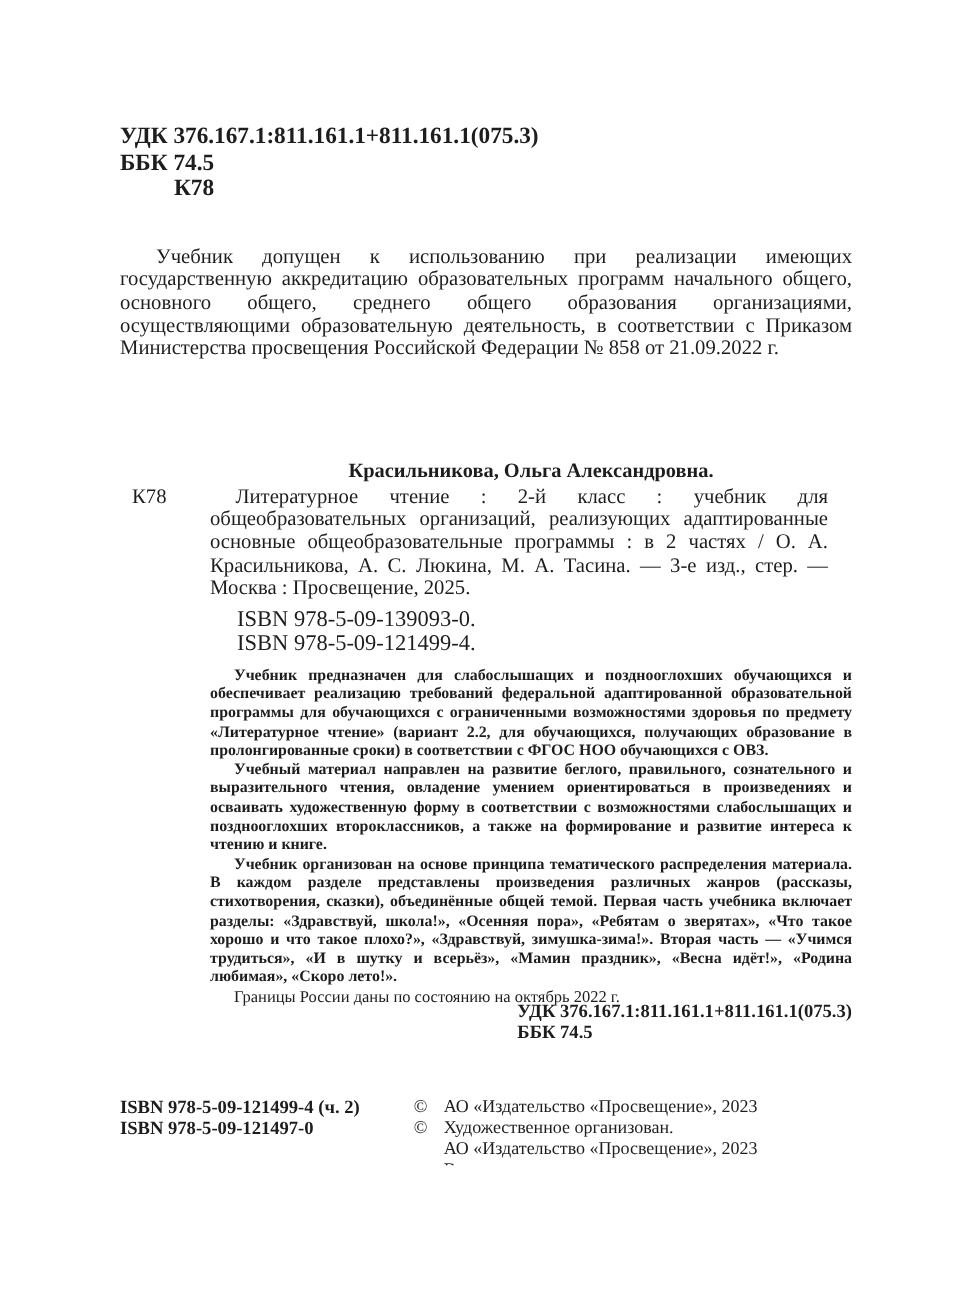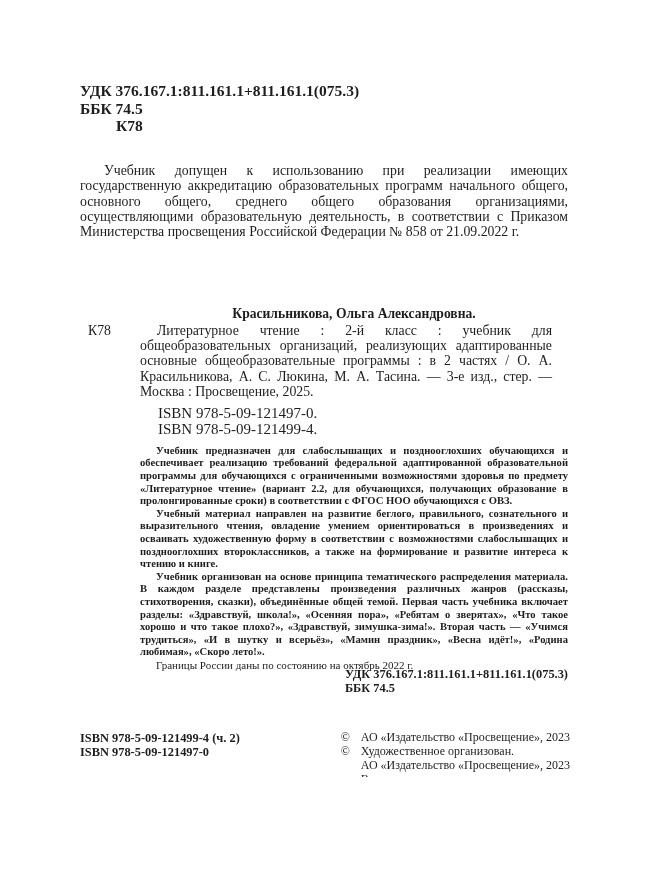--- a/index.html
+++ b/index.html
@@ -59,21 +59,21 @@
   }
   
   .codes-bottom{
     position:absolute;right:82px;top:667px;
     font-weight:bold;font-size:12.4px;line-height:14.4px;
     text-align:left;white-space:nowrap;
   }
   
   .footer{
     position:absolute;left:80px;top:731px;width:490px;
-    display:flex;justify-content:space-between;align-items:flex-start;gap:36px;
+    display:flex;align-items:flex-start;gap:36px;
   }
   .footer-isbn{
     font-weight:bold;font-size:12.4px;line-height:14.2px;
     white-space:nowrap;
   }
   .copyright{font-size:12px;line-height:13.9px;}
   .copyright .row{display:flex;}
   .copyright .c{width:13px;flex:none;text-align:left;}
   .copyright .t{margin-left:7px;white-space:nowrap;}
 </style>
@@ -92,21 +92,21 @@
 
   <div class="card">
     <p class="author">Красильникова, Ольга Александровна.</p>
 
     <div class="entry">
       <span class="sign">К78</span>
       <p class="desc">Литературное чтение : 2-й класс : учебник для общеобразовательных организаций, реализующих адаптированные основные общеобразовательные программы : в 2 частях / О. А. Красильникова, А. С. Люкина, М. А. Тасина. — 3-е изд., стер. — Москва : Просвещение, 2025.</p>
     </div>
 
     <div class="isbns">
-      <div>ISBN 978-5-09-121497-0.</div>
+      <div>ISBN 978-5-09-139093-0.</div>
       <div>ISBN 978-5-09-121499-4.</div>
     </div>
 
     <div class="annotation">
       <p>Учебник предназначен для слабослышащих и позднооглохших обучающихся и обеспечивает реализацию требований федеральной адаптированной образовательной программы для обучающихся с ограниченными возможностями здоровья по предмету «Литературное чтение» (вариант 2.2, для обучающихся, получающих образование в пролонгированные сроки) в соответствии с ФГОС НОО обучающихся с ОВЗ.</p>
       <p>Учебный материал направлен на развитие беглого, правильного, сознательного и выразительного чтения, овладение умением ориентироваться в произведениях и осваивать художественную форму в соответствии с возможностями слабослышащих и позднооглохших второклассников, а также на формирование и развитие интереса к чтению и книге.</p>
       <p>Учебник организован на основе принципа тематического распределения материала. В каждом разделе представлены произведения различных жанров (рассказы, стихотворения, сказки), объединённые общей темой. Первая часть учебника включает разделы: «Здравствуй, школа!», «Осенняя пора», «Ребятам о зверятах», «Что такое хорошо и что такое плохо?», «Здравствуй, зимушка-зима!». Вторая часть — «Учимся трудиться», «И в шутку и всерьёз», «Мамин праздник», «Весна идёт!», «Родина любимая», «Скоро лето!».</p>
     </div>
 
     <p class="map-note">Границы России даны по состоянию на октябрь 2022 г.</p>

